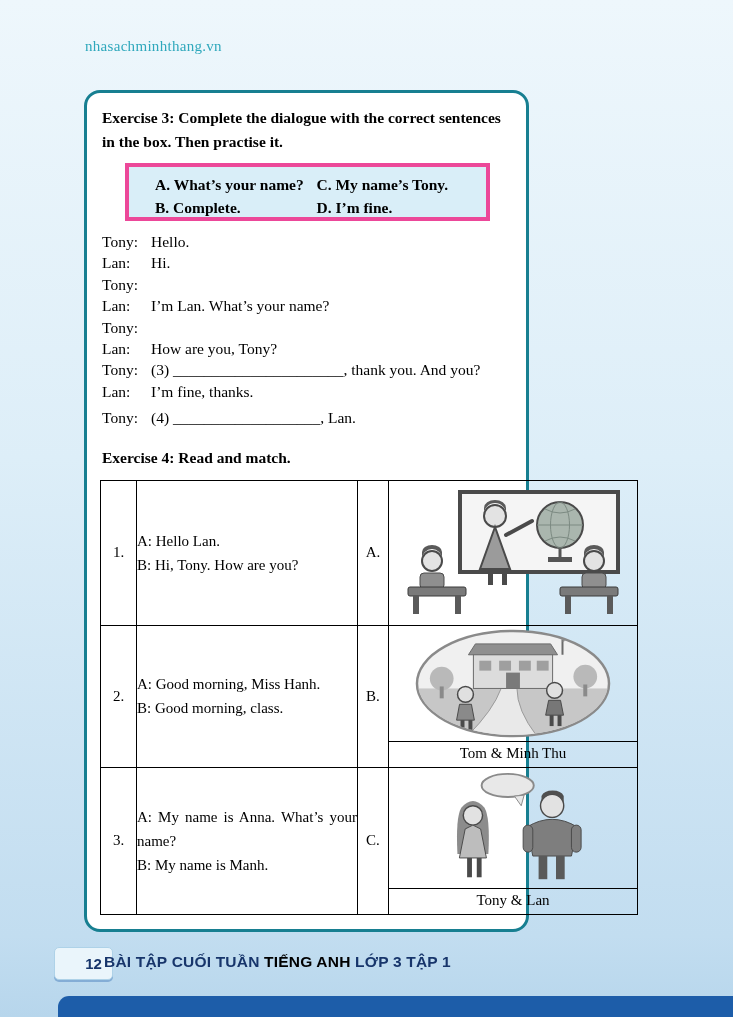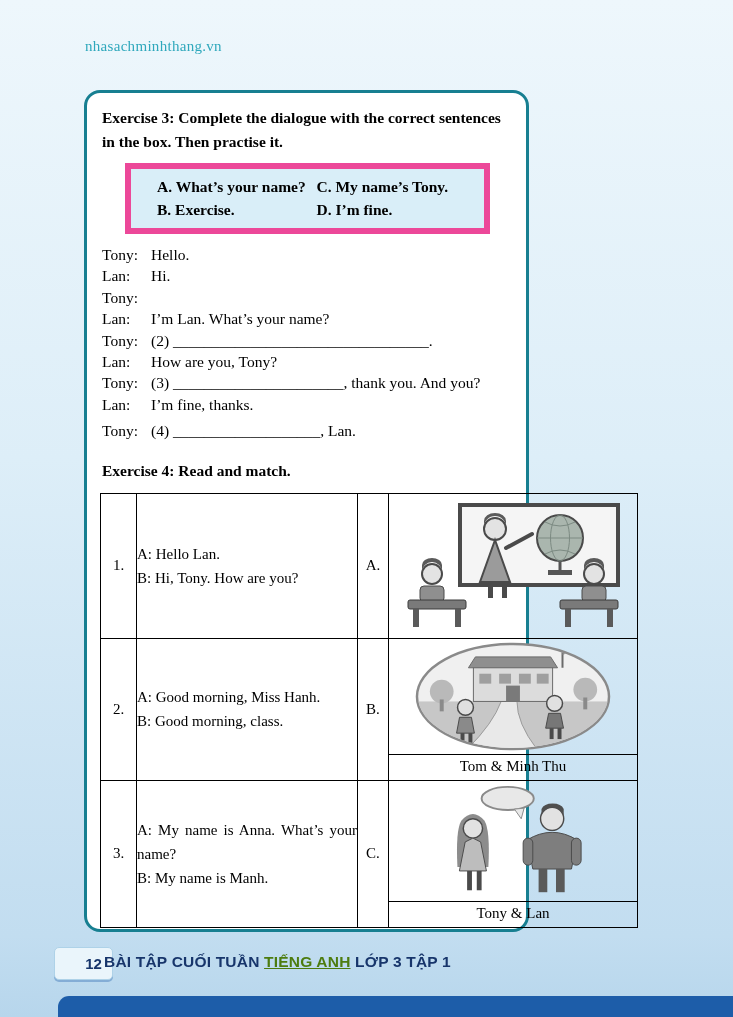--- a/index.html
+++ b/index.html
@@ -15,22 +15,22 @@
   .card{
     position:absolute;left:84px;top:90px;width:445px;height:842px;
     background:#ffffff;border:3px solid #177f91;border-radius:16px;
     box-sizing:border-box;padding:11px 12px 0 13px;
   }
   .ex-title{
     font-weight:bold;font-size:15.5px;line-height:1.55;margin:2px 2px 0 2px;
   }
   .options-box{
     margin:9px 24px 10px 25px;
-    background:#d9eef8;border:6px solid #ec4899;
-    padding:9px 8px 9px 26px;
+    background:#d9eef8;border:4px solid #ec4899;
+    padding:9px 8px 0 26px;
     display:grid;grid-template-columns:1fr 1fr;row-gap:5px;
     font-weight:bold;font-size:15.5px;
   }
   .dialogue{margin:8px 2px 0 2px;font-size:15.5px;}
   .dialogue-line{display:flex;line-height:21.4px;}
   .dialogue-line .speaker{width:49px;flex:none;}
   .dialogue-line.last{margin-top:5px;}
   .ex4-heading{margin-top:17px;}
   table.match{
     border-collapse:collapse;table-layout:fixed;width:537px;margin:10px 0 0 0;
@@ -54,41 +54,41 @@
     display:flex;align-items:center;justify-content:center;
     font-family:"Liberation Sans",sans-serif;font-weight:bold;font-size:15px;color:#17356b;
     box-shadow:0 2px 0 rgba(29,93,169,.35);
     padding-left:20px;
   }
   .footer-title{
     position:absolute;left:104px;top:953px;
     font-family:"Liberation Sans",sans-serif;font-weight:bold;font-size:15.5px;
     color:#17356b;letter-spacing:.2px;white-space:nowrap;
   }
-  .footer-title .hl{color:#4d7c0f;text-decoration:underline;}
+  .footer-title .hl{color:#000000;}
   .bottom-bar{
     position:absolute;left:58px;right:0;bottom:0;height:21px;
     background:#1d5da9;border-radius:11px 0 0 0;
   }
 </style>
 </head>
 <body>
 
 <div class="page-root">
 
   <div class="watermark">nhasachminhthang.vn</div>
 
   <div class="card">
 
     <div class="ex-title">Exercise 3: Complete the dialogue with the correct sentences in the box. Then practise it.</div>
 
     <div class="options-box">
       <div class="option">A. What’s your name?</div>
       <div class="option">C. My name’s Tony.</div>
-      <div class="option">B. Exercise.</div>
+      <div class="option">B. Complete.</div>
       <div class="option">D. I’m fine.</div>
     </div>
 
     <div class="dialogue">
       <div class="dialogue-line">
           <span class="speaker">Tony:</span>
           <span class="dtext">Hello.</span>
         </div>
       <div class="dialogue-line">
           <span class="speaker">Lan:</span>
@@ -96,21 +96,20 @@
         </div>
       <div class="dialogue-line">
           <span class="speaker">Tony:</span>
         </div>
       <div class="dialogue-line">
           <span class="speaker">Lan:</span>
           <span class="dtext">I’m Lan. What’s your name?</span>
         </div>
       <div class="dialogue-line">
           <span class="speaker">Tony:</span>
-          <span class="dtext">(2) _________________________________.</span>
         </div>
       <div class="dialogue-line">
           <span class="speaker">Lan:</span>
           <span class="dtext">How are you, Tony?</span>
         </div>
       <div class="dialogue-line">
           <span class="speaker">Tony:</span>
           <span class="dtext">(3) ______________________, thank you. And you?</span>
         </div>
       <div class="dialogue-line">

